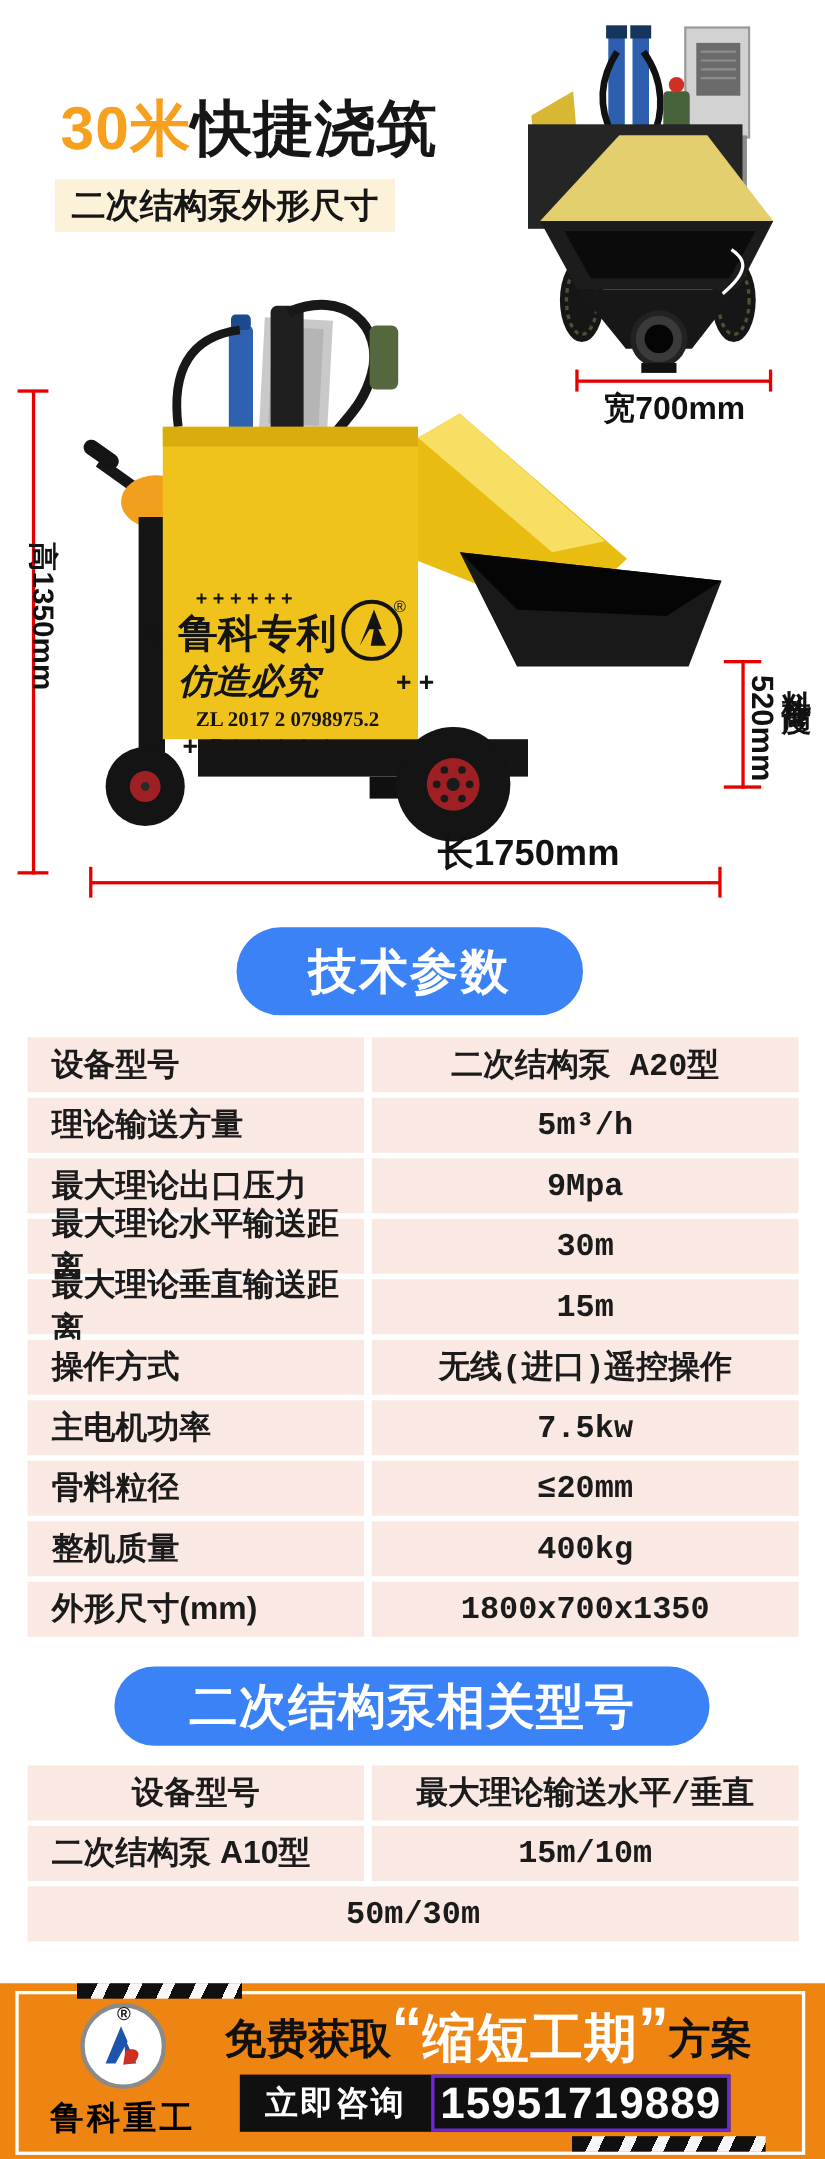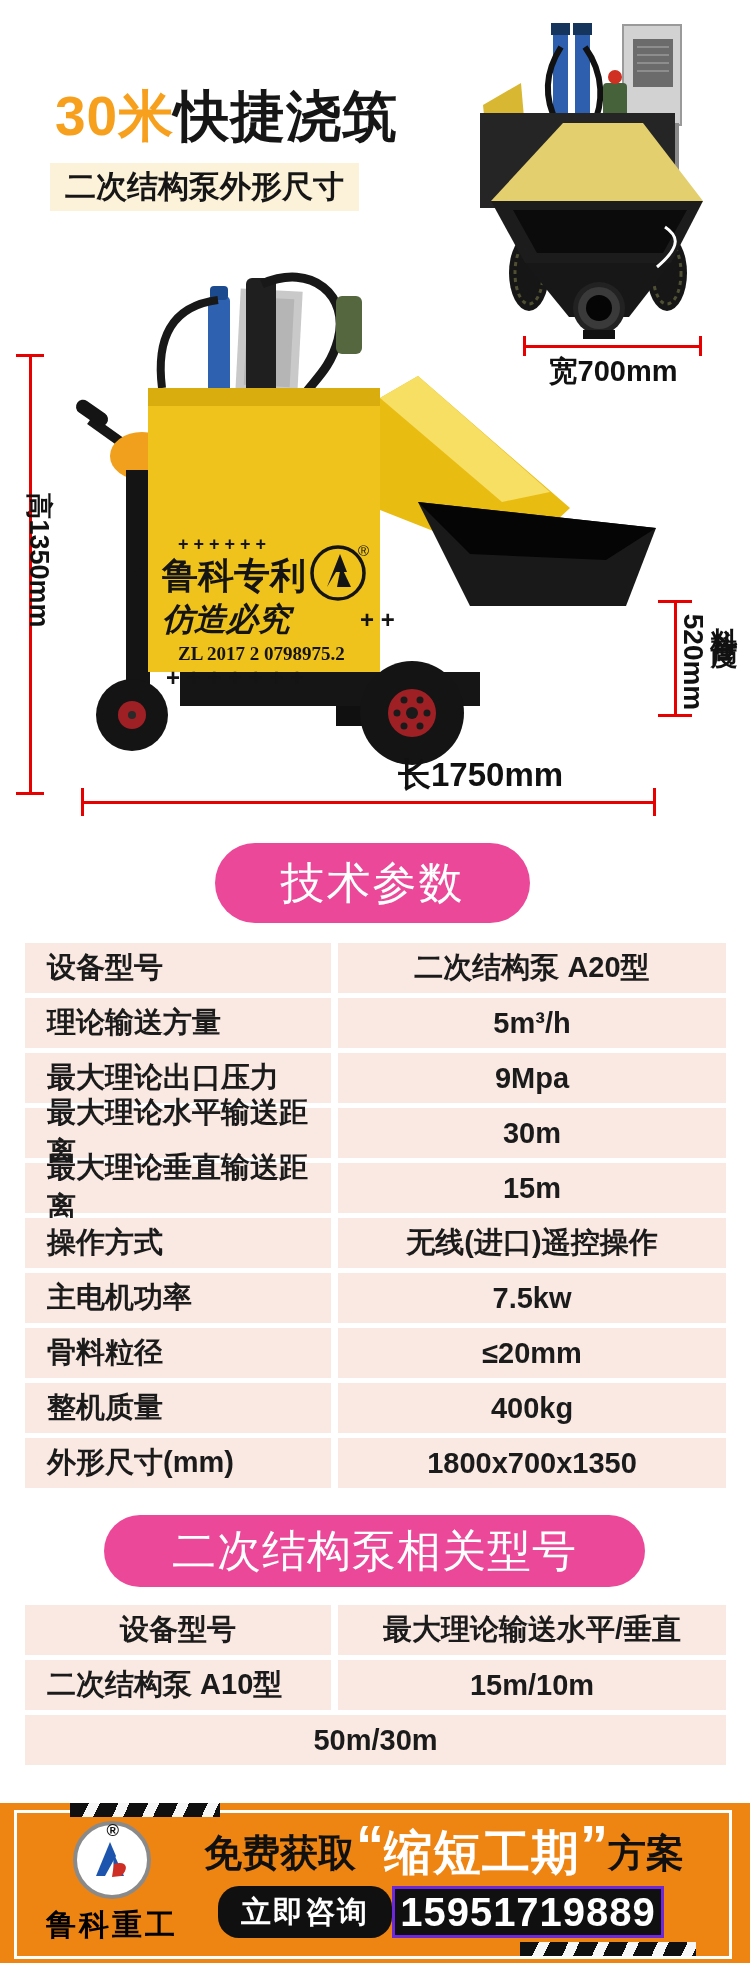--- a/index.html
+++ b/index.html
@@ -17,33 +17,33 @@
   
   .dline{position:absolute;background:#E60000;}
   .dim-label{position:absolute;color:#111;font-weight:bold;white-space:nowrap;}
   #width-label{left:518px;top:352px;width:190px;text-align:center;font-size:29px;}
   #height-label{left:-32px;top:542px;width:142px;text-align:center;font-size:27px;transform:rotate(90deg);}
   #hopper-value{left:640px;top:646px;width:106px;text-align:center;font-size:28px;transform:rotate(90deg);}
   #hopper-label{left:706px;top:606px;font-size:27px;writing-mode:vertical-rl;letter-spacing:4px;}
   #length-label{left:398px;top:753px;font-size:33px;}
 
   
-  .pill{position:absolute;background:#ec4899;color:#fff;font-weight:normal;
+  .pill{position:absolute;background:#3b82f6;color:#fff;font-weight:bold;
         display:flex;align-items:center;justify-content:center;}
   #pill-specs{left:215px;top:843px;width:315px;height:80px;border-radius:40px;font-size:44px;letter-spacing:2px;}
   #pill-models{left:104px;top:1515px;width:541px;height:72px;border-radius:36px;font-size:44px;letter-spacing:1px;}
 
   
   .spec-table{position:absolute;left:25px;width:701px;}
   #table-specs{top:943px;}
   #table-models{top:1605px;}
   .spec-row{display:flex;margin-bottom:5px;height:50px;}
   .cell{background:#FAE9E2;display:flex;align-items:center;font-size:29px;font-weight:bold;color:#1b1b1b;}
   .cell.label{width:306px;margin-right:7px;padding-left:22px;box-sizing:border-box;}
-  .cell.value{flex:1;justify-content:center;padding-left:0;}
+  .cell.value{flex:1;justify-content:center;padding-left:0;font-family:Liberation Mono, monospace;}
   .cell.label.center{justify-content:center;padding-left:0;}
 
   
   .footer{position:absolute;left:0;top:1803px;width:750px;height:160px;background:#EE8412;}
   .frame{position:absolute;left:14px;top:7px;width:712px;height:143px;border:3px solid #fff;}
   .stripes{position:absolute;height:14px;
            background:repeating-linear-gradient(115deg,#101010 0 17px,#f7f7f7 17px 27px);}
   #stripes-top{left:70px;top:0;width:150px;}
   #stripes-bottom{left:520px;top:139px;width:176px;}
   .logo-wrap{position:absolute;left:36px;top:18px;width:152px;text-align:center;}
@@ -51,21 +51,21 @@
                margin:0 auto;display:flex;align-items:center;justify-content:center;position:relative;}
   .logo-reg{position:absolute;right:28px;top:-4px;color:#111;font-size:17px;font-weight:bold;}
   .brand{font-size:30px;font-weight:bold;color:#000000;margin-top:6px;letter-spacing:3px;
          font-family:"Liberation Serif",serif;}
   .headline{position:absolute;left:204px;top:18px;display:flex;align-items:center;white-space:nowrap;}
   .hl-black{font-size:38px;font-weight:bold;color:#101010;}
   .hl-quote{font-size:56px;font-weight:bold;color:#fff;line-height:1;transform:translateY(-8px);}
   .hl-white{font-size:48px;font-weight:bold;color:#fff;letter-spacing:1px;}
   .cta-bar{position:absolute;left:218px;top:83px;height:52px;display:flex;}
   .cta-label{background:#101010;color:#fff;font-size:30px;font-weight:bold;width:174px;
-             display:flex;align-items:center;justify-content:center;letter-spacing:2px;cursor:pointer;border-radius:21px;}
+             display:flex;align-items:center;justify-content:center;letter-spacing:2px;cursor:pointer;}
   .phone-box{background:#101010;border:3px solid #6d28d9;box-sizing:border-box;color:#fff;font-size:40px;
              font-weight:bold;width:272px;display:flex;align-items:center;justify-content:center;
              letter-spacing:1px;cursor:pointer;}
 </style>
 </head>
 <body>
 
 <div class="page">
 
   <div class="title">

